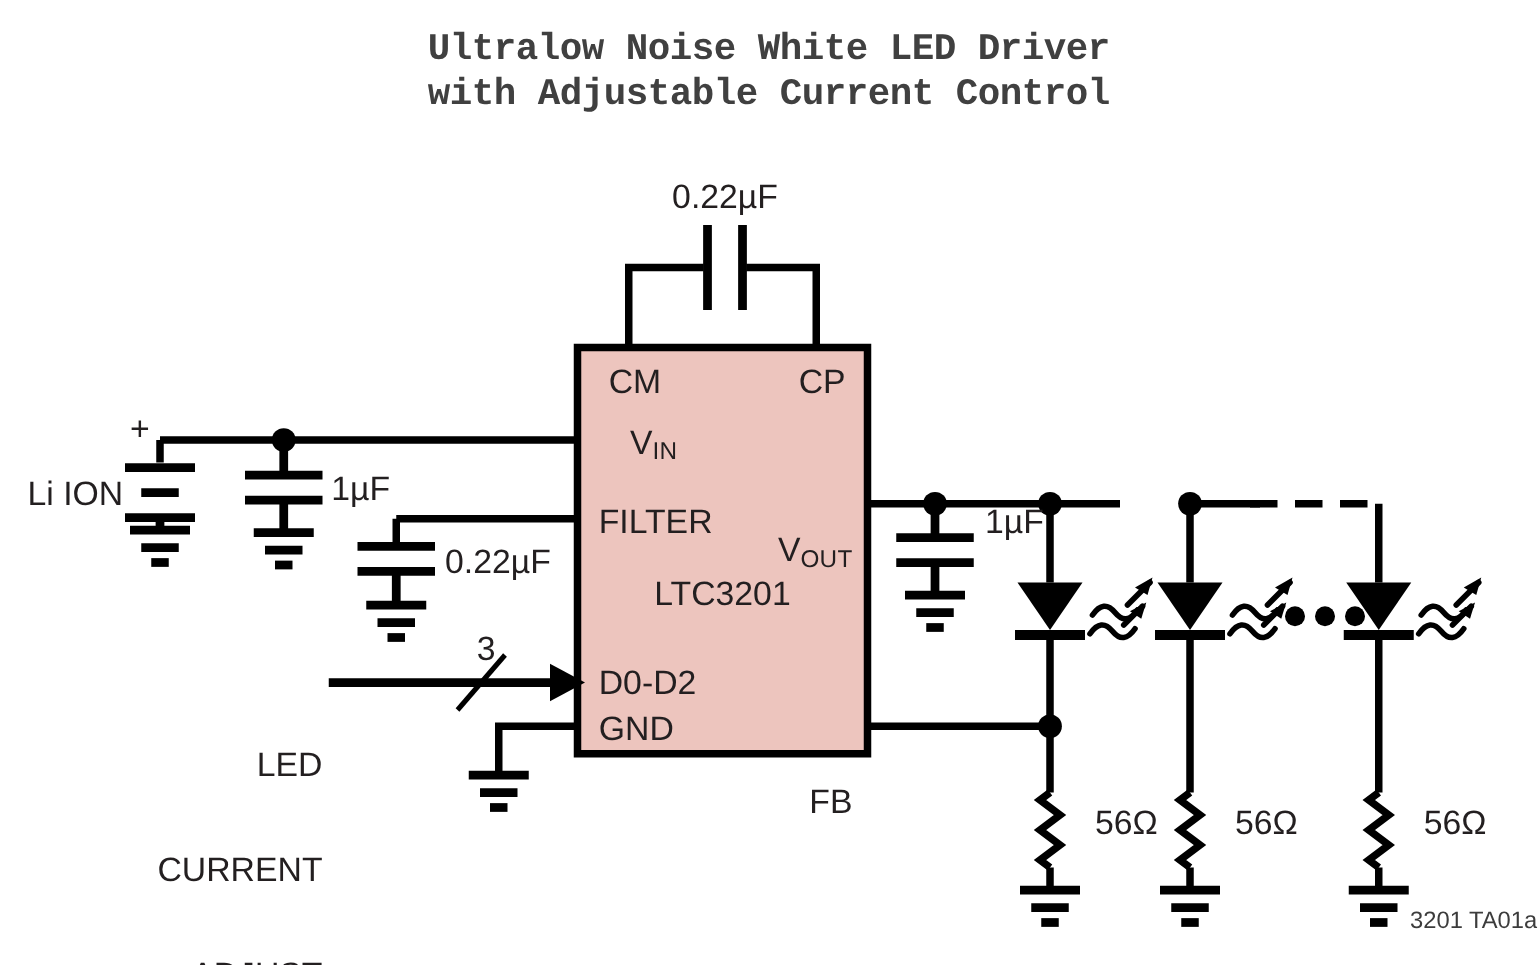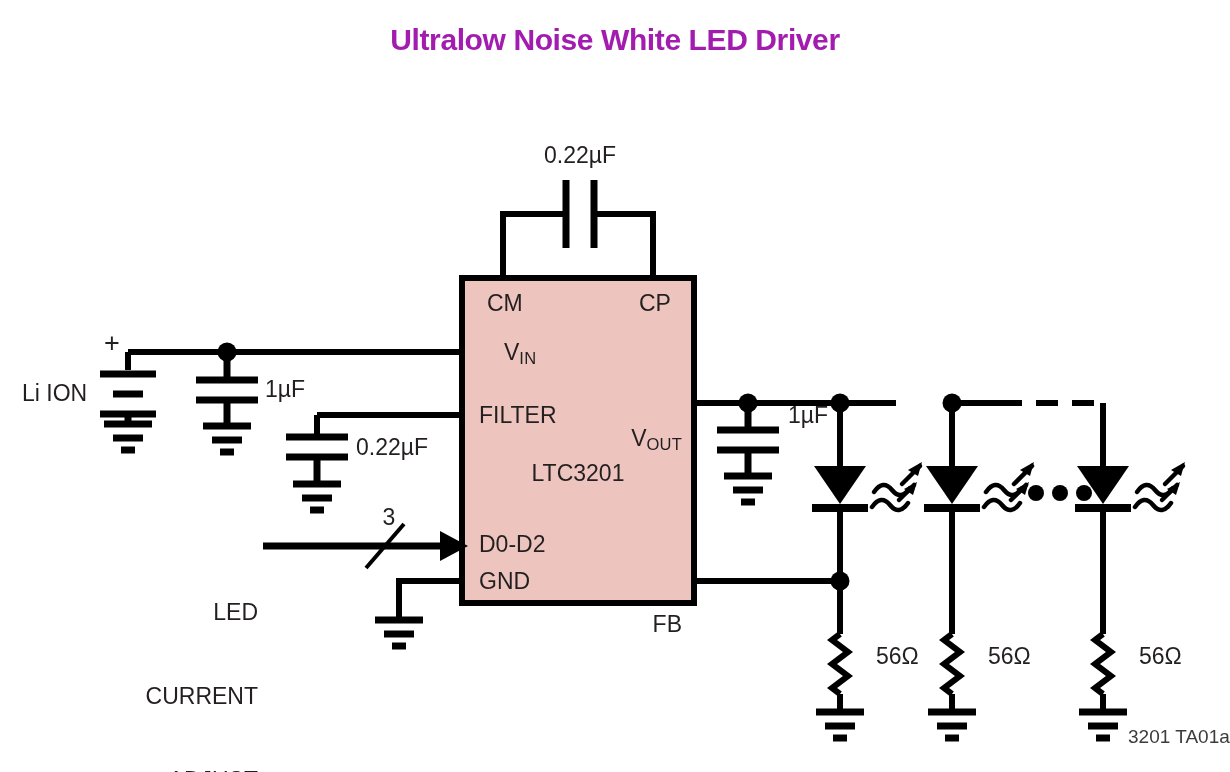--- a/index.html
+++ b/index.html
@@ -21,37 +21,37 @@
   #title-block {
     position: absolute;
     left: 0;
     top: 22px;
     width: 1230px;
     text-align: center;
     pointer-events: none;
   }
   .title-line {
     display: block;
-    font-family: Liberation Sans, sans-serif;
+    font-family: Liberation Mono, monospace;
     font-weight: bold;
     font-size: 30px;
     line-height: 36px;
     letter-spacing: -0.4px;
-    color: #a21caf;
+    color: #404040;
     white-space: pre;
   }
   #schematic {
     position: absolute;
     left: 0;
     top: 0;
   }
   .lbl {
     position: absolute;
     font-family: "Liberation Sans", sans-serif;
-    font-size: 23px;
+    font-size: 27px;
     color: #231f20;
     white-space: pre;
     line-height: 1;
   }
   .lbl.small {
     font-size: 19px;
     color: #3c3c3c;
   }
   .lbl.center {
     text-align: center;
@@ -71,20 +71,21 @@
     line-height: 28px;
   }
 </style>
 </head>
 <body>
 
 <div id="page">
 
   <div id="title-block">
     <span class="title-line">Ultralow Noise White LED Driver</span>
+    <span class="title-line">with Adjustable Current Control</span>
   </div>
 
   <svg id="schematic" width="1230" height="772" viewBox="0 0 1230 772">
 
     <rect x="462" y="278" width="232" height="325" fill="#EDC5BE" stroke="#000000" stroke-width="6"></rect>
 
     <g stroke="#000000" stroke-width="6" fill="none">
       <path d="M 503 278 L 503 214 L 563 214"></path>
       <path d="M 653 278 L 653 214 L 597 214"></path>
     </g>
@@ -261,21 +262,21 @@
 
   <div class="lbl" style="left:487px; top:292px;">CM</div>
   <div class="lbl" style="left:639px; top:292px;">CP</div>
 
   <div class="lbl" style="left:504px; top:341px;"><span>V</span><span class="sub">IN</span></div>
   <div class="lbl" style="left:479px; top:404px;">FILTER</div>
   <div class="lbl" style="left:479px; top:533px;">D0-D2</div>
   <div class="lbl" style="left:479px; top:570px;">GND</div>
 
   <div class="lbl right" style="left:682px; top:387px;"><span>V</span><span class="sub">OUT</span></div>
-  <div class="lbl right" style="left:682px; top:573px;">FB</div>
+  <div class="lbl right" style="left:682px; top:588px;">FB</div>
 
   <div class="lbl center" style="left:578px; top:462px;">LTC3201</div>
 
   <div class="lbl center" style="left:580px; top:144px;">0.22µF</div>
 
   <div class="lbl" style="left:22px; top:382px;">Li ION</div>
   <div class="lbl" style="left:104px; top:330px; font-size:27px;">+</div>
 
   <div class="lbl" style="left:265px; top:378px;">1µF</div>
 

